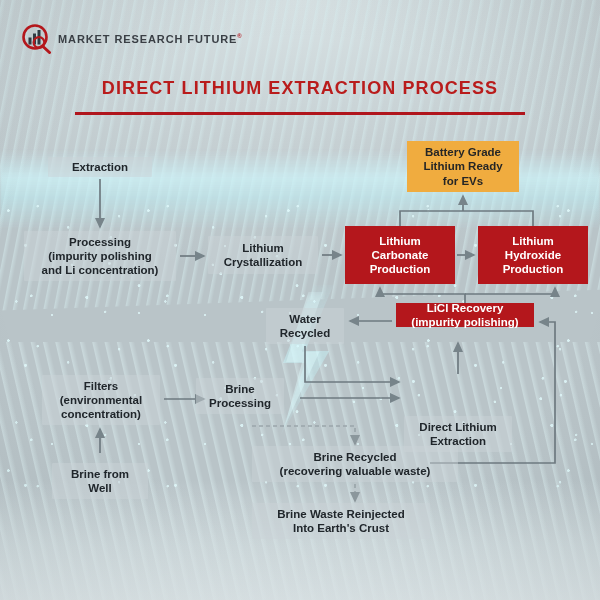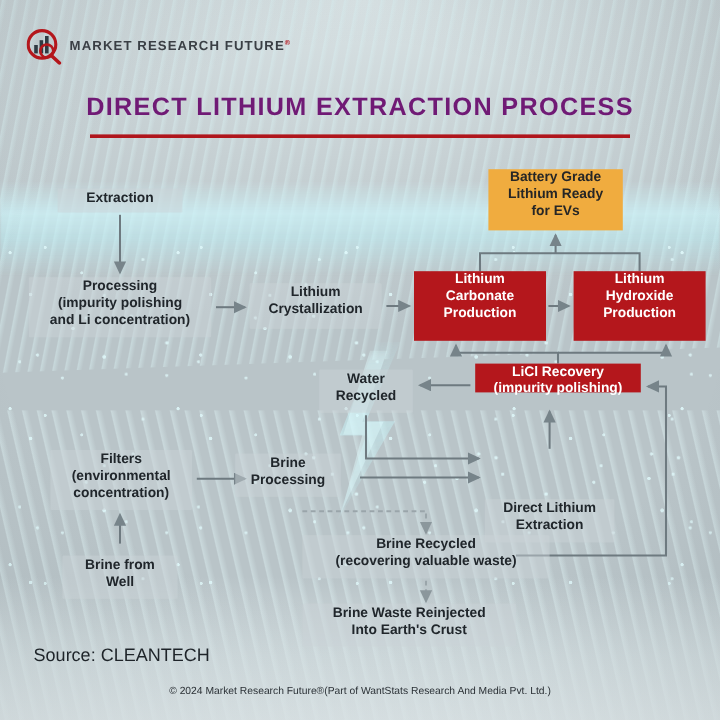--- a/index.html
+++ b/index.html
@@ -74,26 +74,26 @@
     background:radial-gradient(ellipse 90% 70% at 50% 45%, rgba(0,0,0,0) 55%, rgba(60,75,80,.10) 100%);}
 
   
   .logo-wrap{position:absolute;left:22px;top:24px;display:flex;align-items:center;gap:6px;}
   .logo-mark{width:30px;height:30px;position:relative;flex:0 0 auto;}
   .logo-text{font-size:11px;font-weight:700;letter-spacing:.9px;color:#3a3f45;white-space:nowrap;
     font-family:"Liberation Sans", sans-serif;}
   .logo-reg{font-size:6px;vertical-align:super;color:#b3131b;font-weight:700;}
 
   .title{position:absolute;left:0;right:0;top:78px;text-align:center;
-    font-size:21px;font-weight:700;letter-spacing:1.1px;color:#701a75;
+    font-size:18px;font-weight:700;letter-spacing:1.1px;color:#b91c1c;
     font-family:"Liberation Sans", sans-serif;}
   .title-rule{position:absolute;left:75px;top:112px;width:450px;height:3px;background:#b0151c;}
 
   
-  .node{position:absolute;display:flex;align-items:flex-start;justify-content:center;
+  .node{position:absolute;display:flex;align-items:center;justify-content:center;
     text-align:center;line-height:1.22;box-sizing:border-box;}
   .node.plain{color:#20262b;font-size:11.5px;font-weight:600;
     background:rgba(203,212,215,.48);padding:1px 4px;border-radius:1px;}
   .node.red{background:#b4171c;color:#ffffff;font-size:11.5px;font-weight:700;}
   .node.orange{background:#f0ac3f;color:#262626;font-size:11.5px;font-weight:700;}
 
   .src{position:absolute;left:28px;top:538px;font-size:15px;font-weight:500;color:#1e2429;}
   .copy{position:absolute;left:0;right:0;top:570px;text-align:center;
     font-size:8.6px;color:#2b3136;font-weight:500;}
 
@@ -217,16 +217,14 @@
         <span>Direct Lithium<br>Extraction</span>
       </div>
       <div class="node plain" style="left: 252px; top: 446px; width: 206px; height: 36px;">
         <span>Brine Recycled<br>(recovering valuable waste)</span>
       </div>
       <div class="node plain" style="left: 252px; top: 503px; width: 178px; height: 36px;">
         <span>Brine Waste Reinjected<br>Into Earth's Crust</span>
       </div>
     </div>
 
-  <div class="src">Source: CLEANTECH</div>
-  <div class="copy">© 2024 Market Research Future®(Part of WantStats Research And Media Pvt. Ltd.)</div>
 
 </div>
 
 </body></html>

